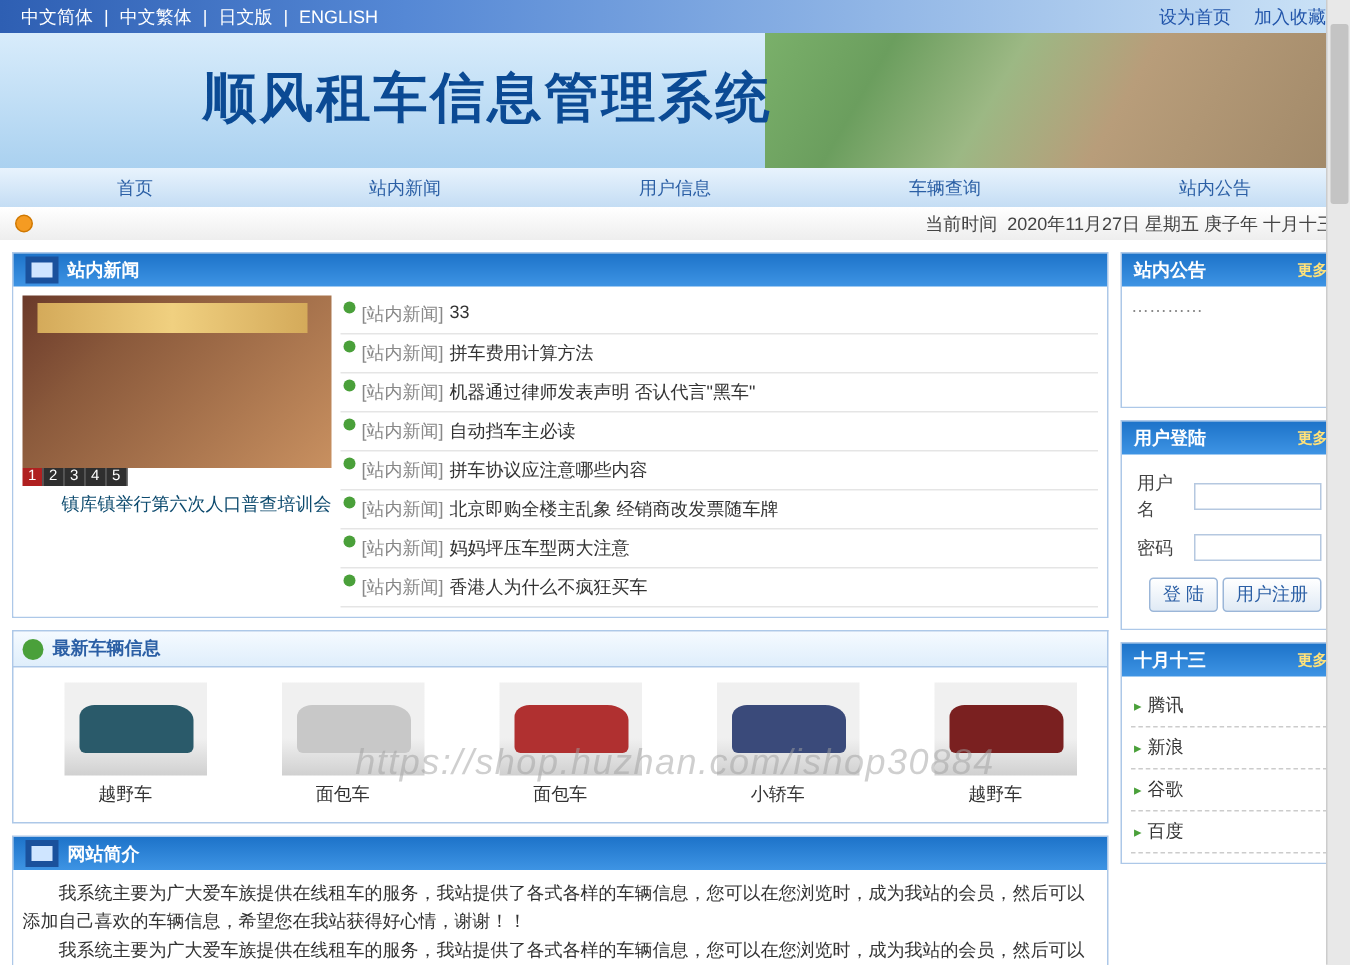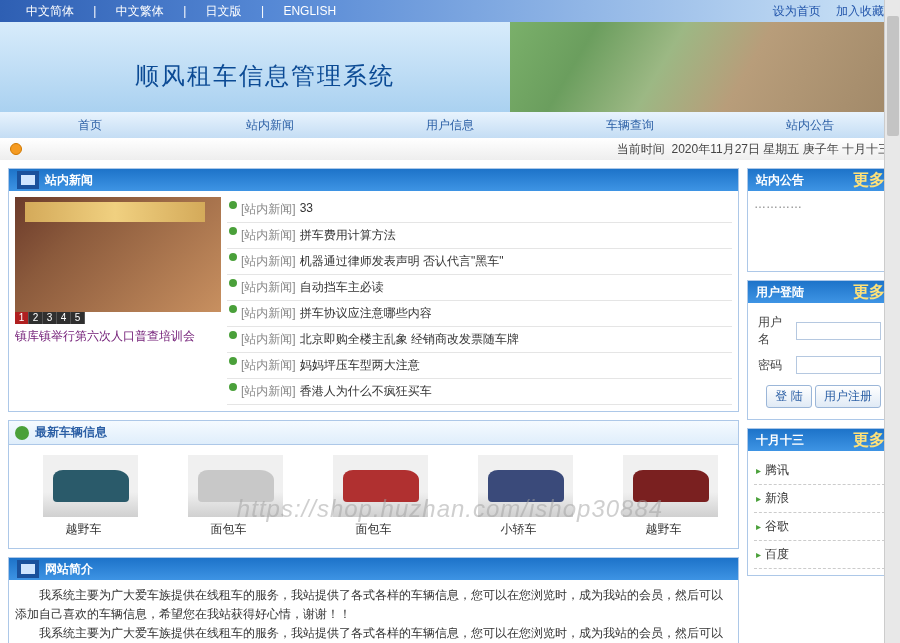--- a/index.html
+++ b/index.html
@@ -1,46 +1,46 @@
 <!DOCTYPE html>
 <html><head>
 <meta charset="utf-8">
 <style>
 * { margin: 0; padding: 0; box-sizing: border-box; }
 body { font-family: "SimSun", Arial, sans-serif; font-size: 12px; background: #4a5ebb; color: #333; }
 .page { width: 900px; margin: 0 auto; background: #fff; position: relative; }
 .top-bar { background: linear-gradient(to right, #2e5fb3, #5588d5 30%, #cde4f7); height: 22px; display: flex; align-items: center; padding: 0 10px; justify-content: space-between; }
 .lang-links { color: #fff; }
-.lang-links a { color: #fff; text-decoration: none; margin: 0 16px; }
+.lang-links a { color: #fff; text-decoration: none; margin: 0 4px; }
 .top-right a { color: #2255aa; text-decoration: none; margin: 0 6px; }
 .banner { height: 90px; background: linear-gradient(to bottom, #d8ecfb, #aad1f0); position: relative; overflow: hidden; }
 .banner-right { position: absolute; right: 0; top: 0; width: 390px; height: 90px; background: linear-gradient(120deg, #7ab06a 0%, #6b9e5e 20%, #9cb884 40%, #b89d7a 60%, #a08868 100%); }
-.banner-title { position: absolute; left: 135px; top: 38px; font-size: 24px; color: #0b4a94; font-weight: normal; letter-spacing: 2px; }
+.banner-title { position: absolute; left: 135px; top: 19px; font-size: 36px; color: #0b4a94; font-weight: bold; letter-spacing: 2px; }
 .nav { background: linear-gradient(to bottom, #e8f3fd, #c4ddf4); height: 26px; display: flex; align-items: center; }
 .nav a { flex: 1; text-align: center; color: #2b5fa5; text-decoration: none; font-weight: normal; }
 .date-bar { background: linear-gradient(to bottom, #fff, #eee); height: 22px; display: flex; align-items: center; padding: 0 10px; justify-content: space-between; }
 .date-bar .dot { width: 12px; height: 12px; border-radius: 50%; background: #f59b22; border: 1px solid #d07800; }
 .date-bar .dt { color: #444; }
 .main { display: flex; padding: 8px; gap: 8px; }
 .left-col { flex: 1; }
 .right-col { width: 145px; }
 .widget { border: 1px solid #adc8e8; margin-bottom: 8px; }
 .widget-hd { background: linear-gradient(to bottom, #1d73c9, #3e94e4); height: 22px; display: flex; align-items: center; padding: 0 8px; color: #fff; font-weight: bold; position: relative; }
 .widget-hd .ico { width: 22px; height: 18px; background: #1a519c; margin-right: 6px; display: flex; align-items: center; justify-content: center; }
 .widget-hd .ico::before { content: ""; width: 14px; height: 10px; background: #cfe5ff; }
-.widget-hd .more { position: absolute; right: 6px; color: #ffe27a; font-size: 16px; text-decoration: none; }
+.widget-hd .more { position: absolute; right: 6px; color: #ffe27a; font-size: 10px; text-decoration: none; }
 .widget-bd { padding: 6px; background: #fff; }
 .news-row { display: flex; gap: 6px; }
 .slider { width: 206px; }
 .slide-img { width: 206px; height: 115px; background: linear-gradient(135deg, #6b3a2a, #8b5a3c 30%, #c89060 100%); position: relative; }
 .slide-img::after { content: ""; position: absolute; left: 10px; top: 5px; width: 180px; height: 20px; background: linear-gradient(to right, #d4aa5a, #f0d080, #d4aa5a); }
 .slide-pager { display: flex; }
 .slide-pager span { width: 14px; height: 12px; background: #2f2f2f; color: #fff; text-align: center; font-size: 10px; border-right: 1px solid #555; line-height: 12px; }
 .slide-pager span.on { background: #b02020; }
-.slide-cap { background: #fff; text-align: left; padding: 4px 0; color: #701a75; }
+.slide-cap { background: #fff; text-align: right; padding: 4px 0; color: #0c4a6e; }
 .news-list { flex: 1; }
 .news-list li { list-style: none; border-bottom: 1px solid #e5e5e5; padding: 4px 2px; display: flex; gap: 4px; }
 .news-list li::before { content: ""; width: 8px; height: 8px; border-radius: 50%; background: #4aa03a; flex-shrink: 0; }
 .news-list .cat { color: #888; }
 .sec-hd { background: linear-gradient(to bottom, #f5faff, #dfeefb); height: 24px; display: flex; align-items: center; padding: 0 6px; border: 1px solid #adc8e8; border-bottom: none; color: #2b5fa5; font-weight: bold; }
 .sec-hd .ico2 { width: 14px; height: 14px; background: #4aa03a; border-radius: 50%; margin-right: 6px; }
 .car-grid { display: flex; border: 1px solid #adc8e8; padding: 10px 4px; gap: 4px; justify-content: space-around; margin-bottom: 8px; }
 .car-item { text-align: center; width: 81px; }
 .car-img { width: 95px; height: 62px; background: linear-gradient(to bottom, #f0f0f0 60%, #d0d0d0); display: flex; align-items: center; justify-content: center; }
 .car-shape { width: 76px; height: 32px; border-radius: 10px 14px 4px 4px / 8px 10px 4px 4px; }

